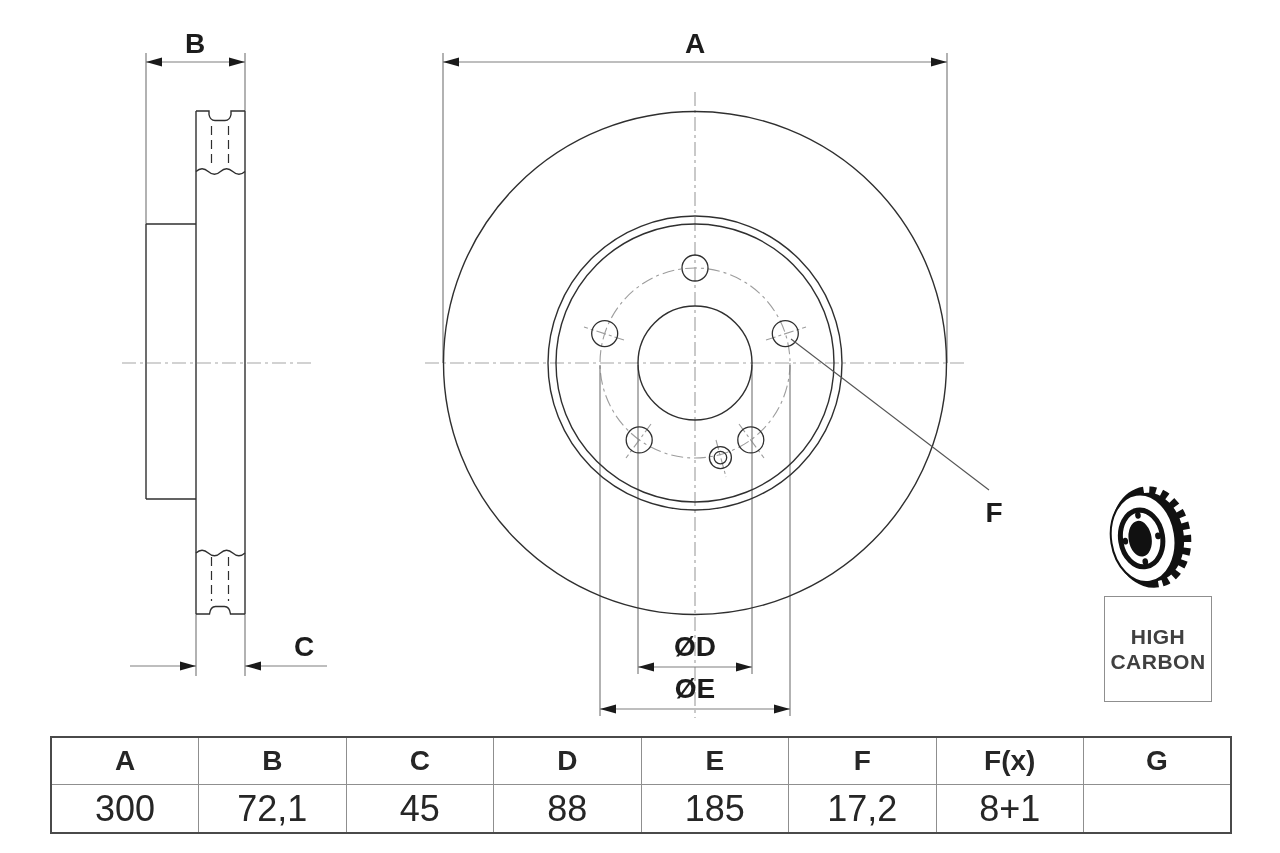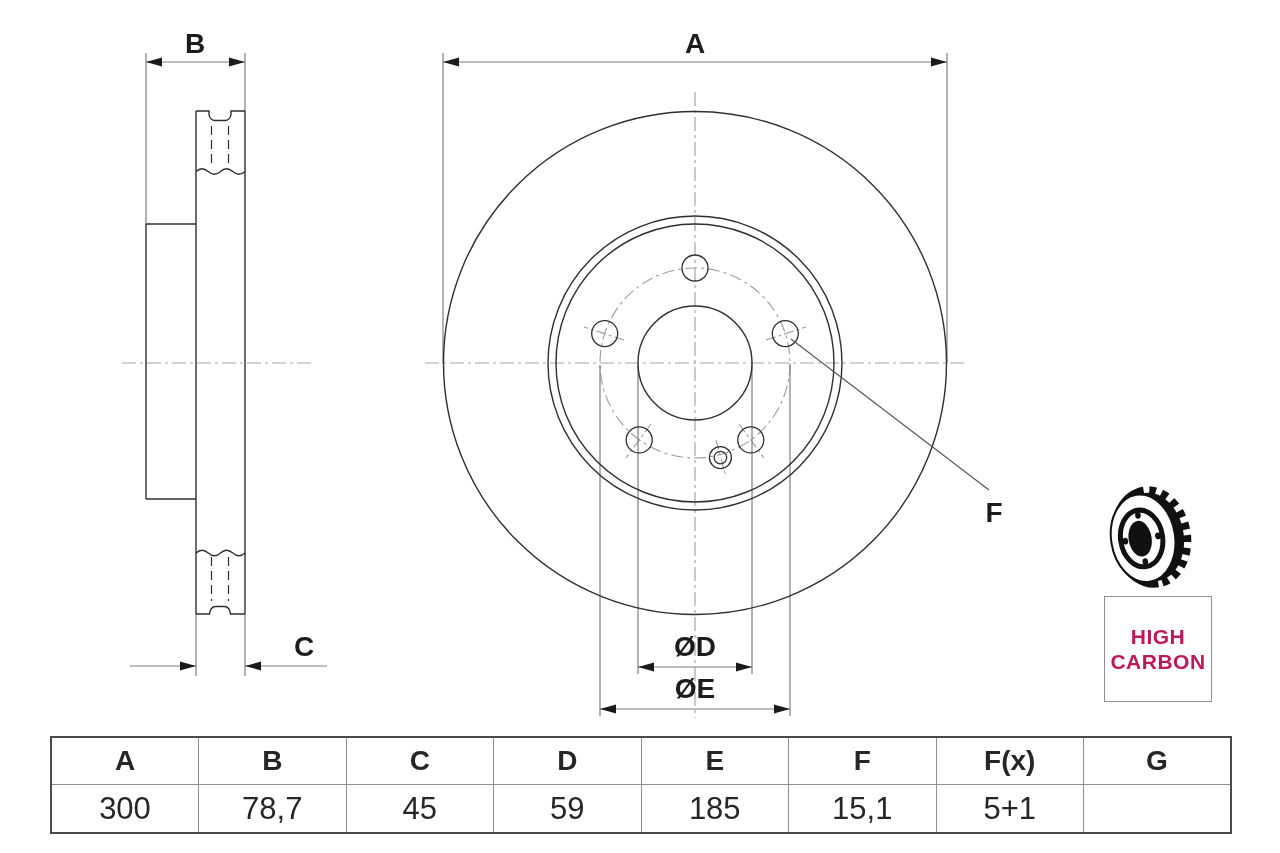--- a/index.html
+++ b/index.html
@@ -16,34 +16,34 @@
   .dim-label{font-size:28px;}
   
   #badge{position:absolute;left:1104px;top:480px;width:110px;height:226px;}
   #badge-icon{position:absolute;left:2px;top:0;}
   #badge-box{
     position:absolute;left:0;top:116px;width:106px;height:104px;
     border:1.5px solid #8f8f8f;background:#ffffff;
     display:flex;flex-direction:column;align-items:center;justify-content:center;
   }
   .badge-line{
-    font-size:21px;font-weight:bold;color:#be185d;line-height:25px;letter-spacing:0.5px;
+    font-size:21px;font-weight:bold;color:#404040;line-height:25px;letter-spacing:0.5px;
   }
   
   #spec-table{
     position:absolute;left:50px;top:736px;width:1182px;height:93px;
     border-collapse:collapse;table-layout:fixed;
     border:2px solid #4a4a4a;
   }
   #spec-table td,#spec-table th{
     border:1px solid #8f8f8f;text-align:center;vertical-align:middle;
     color:#262626;padding:0;
   }
   #spec-table th{font-size:28px;font-weight:bold;height:46px;}
-  #spec-table td{font-size:31px;font-weight:normal;height:47px;}
+  #spec-table td{font-size:36px;font-weight:normal;height:47px;}
 </style>
 </head>
 <body>
 
 <div id="canvas">
 
   <svg id="drawing" width="1280" height="853" viewBox="0 0 1280 853">
 
     <g>
 
@@ -182,24 +182,24 @@
         <th>D</th>
         <th>E</th>
         <th>F</th>
         <th>F(x)</th>
         <th>G</th>
       </tr>
     </thead>
     <tbody>
       <tr>
         <td>300</td>
-        <td>78,7</td>
+        <td>72,1</td>
         <td>45</td>
-        <td>59</td>
+        <td>88</td>
         <td>185</td>
-        <td>15,1</td>
-        <td>5+1</td>
+        <td>17,2</td>
+        <td>8+1</td>
         <td></td>
       </tr>
     </tbody>
   </table>
 
 </div>
 
 </body></html>

